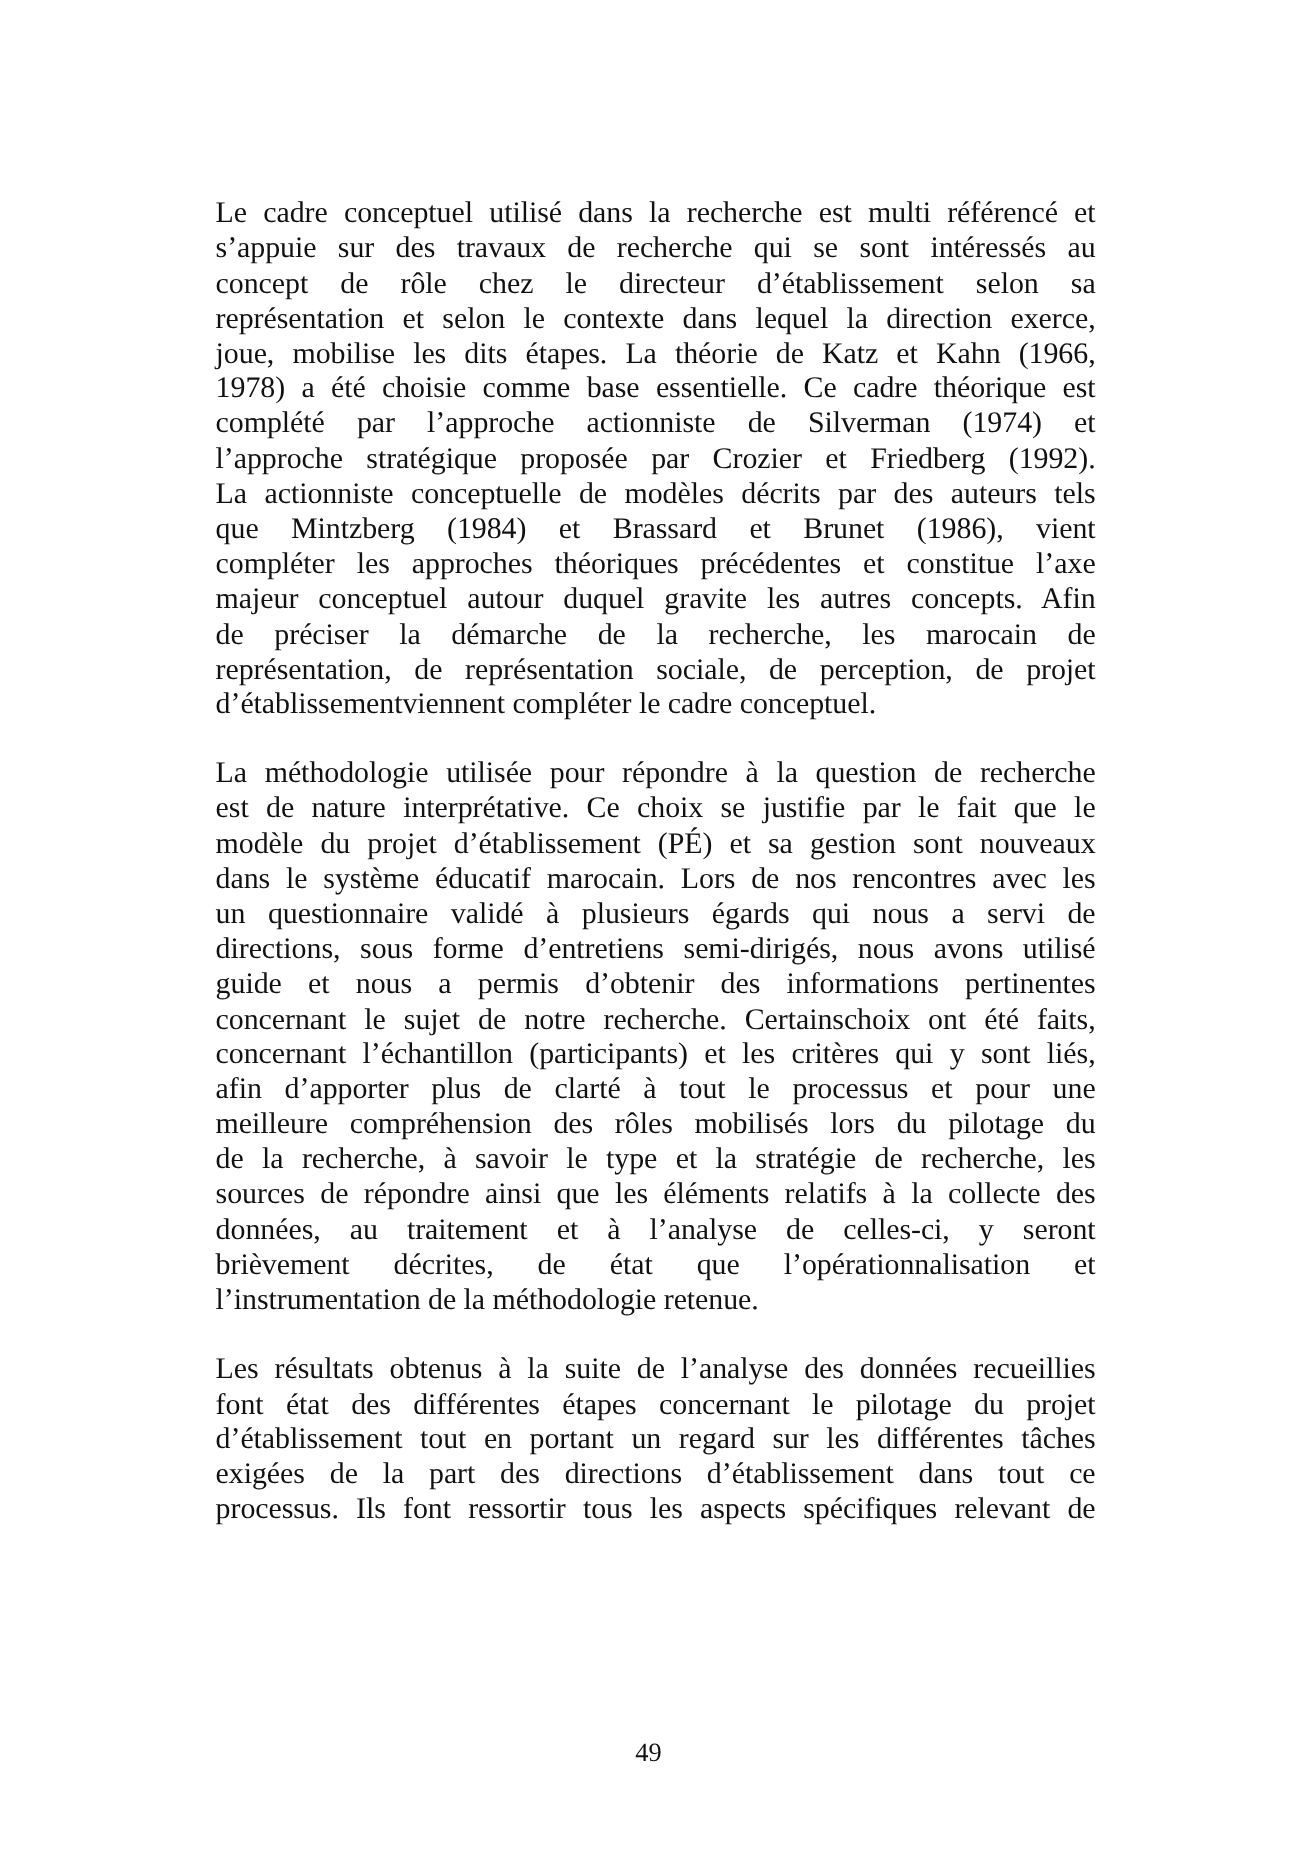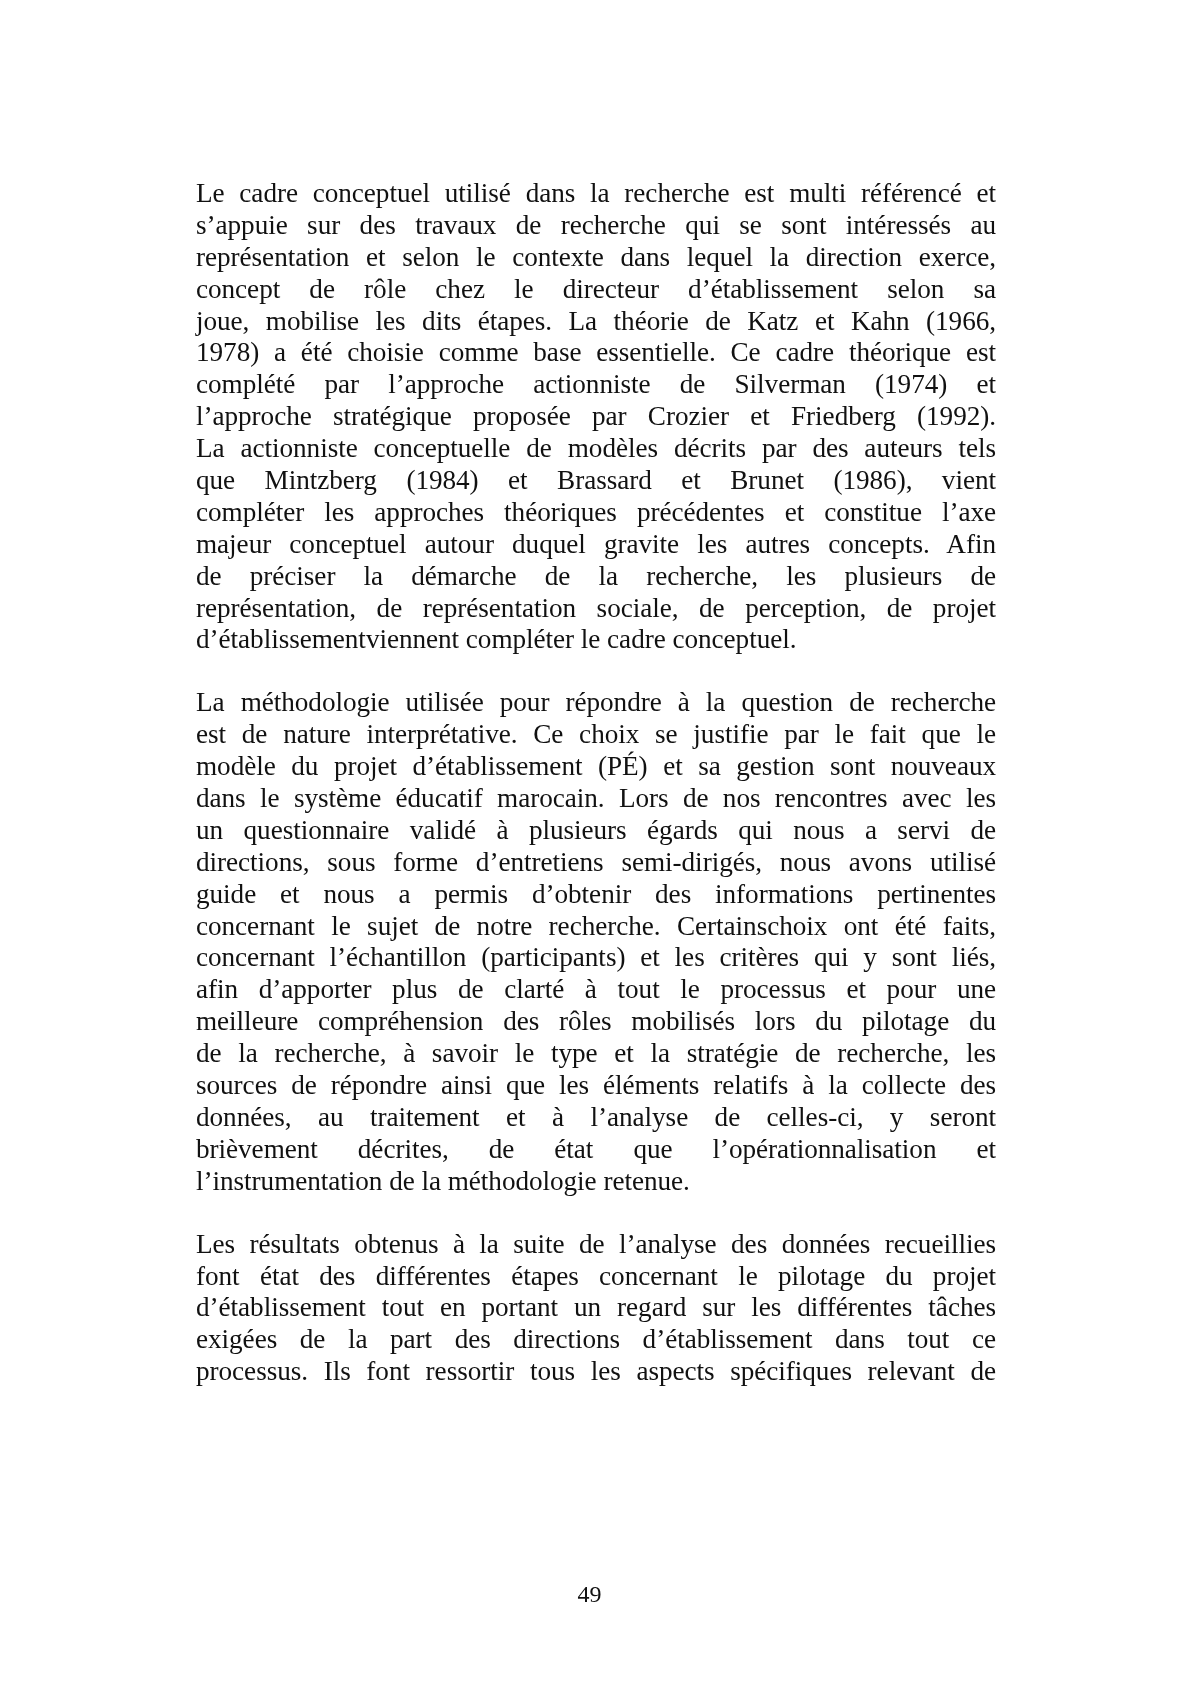--- a/index.html
+++ b/index.html
@@ -62,31 +62,31 @@
   </style>
 </head>
 <body>
 
 <div class="page">
   <div class="text-block">
 
     <p class="paragraph">
       <span class="line">Le cadre conceptuel utilisé dans la recherche est multi référencé et</span>
       <span class="line">s’appuie sur des travaux de recherche qui se sont intéressés au</span>
+      <span class="line">concept de rôle chez le directeur d’établissement selon sa</span>
       <span class="line">représentation et selon le contexte dans lequel la direction exerce,</span>
-      <span class="line">concept de rôle chez le directeur d’établissement selon sa</span>
       <span class="line">joue, mobilise les dits étapes. La théorie de Katz et Kahn (1966,</span>
       <span class="line">1978) a été choisie comme base essentielle. Ce cadre théorique est</span>
       <span class="line">complété par l’approche actionniste de Silverman (1974) et</span>
       <span class="line">l’approche stratégique proposée par Crozier et Friedberg (1992).</span>
       <span class="line">La actionniste conceptuelle de modèles décrits par des auteurs tels</span>
       <span class="line">que Mintzberg (1984) et Brassard et Brunet (1986), vient</span>
       <span class="line">compléter les approches théoriques précédentes et constitue l’axe</span>
       <span class="line">majeur conceptuel autour duquel gravite les autres concepts. Afin</span>
-      <span class="line">de préciser la démarche de la recherche, les plusieurs de</span>
+      <span class="line">de préciser la démarche de la recherche, les marocain de</span>
       <span class="line">représentation, de représentation sociale, de perception, de projet</span>
       <span class="line last">d’établissementviennent compléter le cadre conceptuel.</span>
     </p>
 
     <p class="paragraph">
       <span class="line">La méthodologie utilisée pour répondre à la question de recherche</span>
       <span class="line">est de nature interprétative. Ce choix se justifie par le fait que le</span>
       <span class="line">modèle du projet d’établissement (PÉ) et sa gestion sont nouveaux</span>
       <span class="line">dans le système éducatif marocain. Lors de nos rencontres avec les</span>
       <span class="line">un questionnaire validé à plusieurs égards qui nous a servi de</span>

